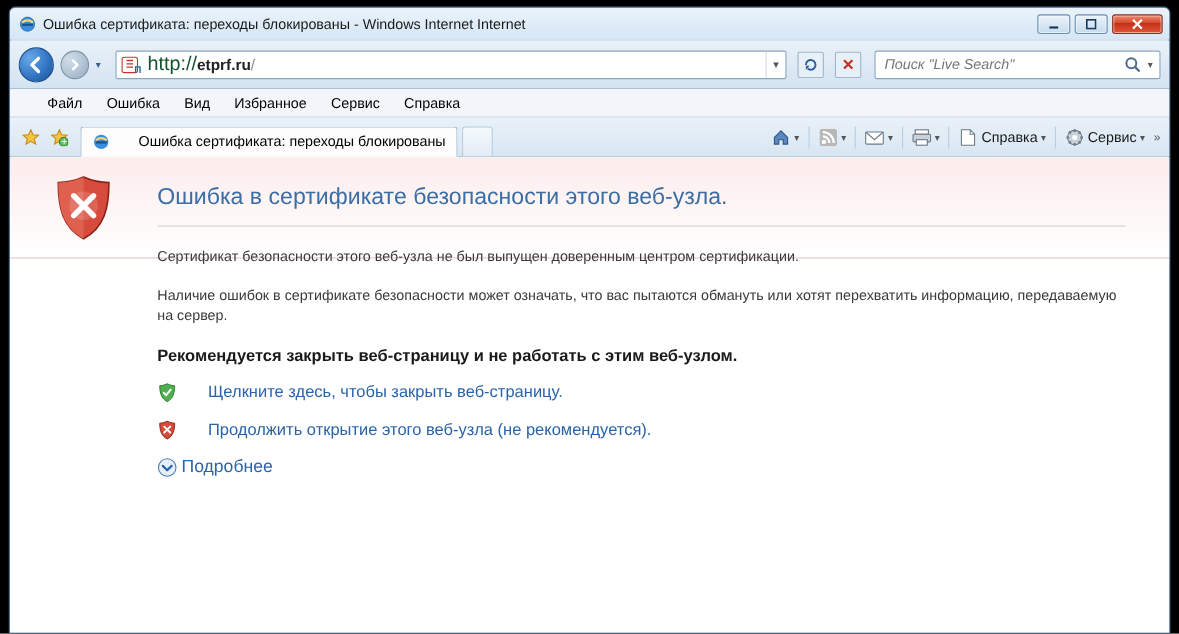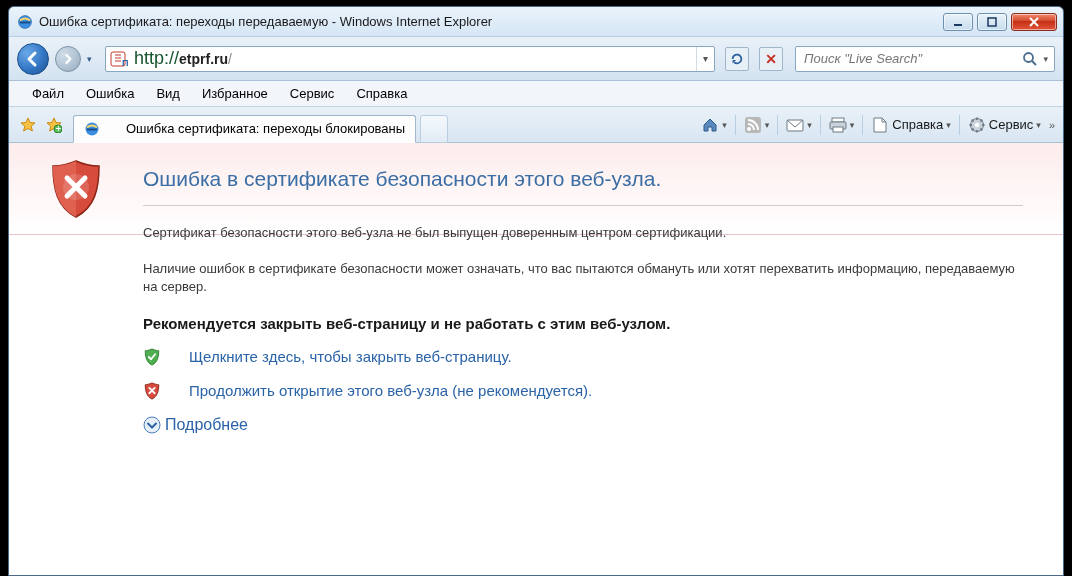--- a/index.html
+++ b/index.html
@@ -114,21 +114,21 @@
     background:transparent;
   }
   .searchbox .mag { width:18px; color:#4a6c8e; }
   .searchbox .sdrop { font-size:9px; color:#555; margin-left:4px;}
   
   .menubar {
     height:26px;
     background:#f2f6fa;
     border-bottom:1px solid #c3d2e0;
     display:flex; align-items:center;
-    padding-left:13px; gap:2px;
+    padding-left:24px; gap:2px;
   }
   .menu-item { padding:3px 10px; cursor:default; }
   
   .cmdbar {
     height:36px;
     background: linear-gradient(#e9f1f8, #d8e6f2);
     border-bottom:1px solid #a9c0d7;
     display:flex; align-items:center;
     padding:0 8px;
   }
@@ -236,21 +236,21 @@
 
 <div class="outer">
 
   <div class="titlebar">
     <svg class="ie-icon-small" viewBox="0 0 32 32">
       <circle cx="16" cy="16" r="13" fill="#3a8edf"></circle>
       <path d="M6 13 Q16 5 26 13" stroke="#fbd36b" stroke-width="4" fill="none"></path>
       <circle cx="16" cy="16" r="13" fill="none" stroke="#1b4f8c" stroke-width="1"></circle>
       <rect x="6" y="15" width="20" height="4" fill="#1b4f8c"></rect>
     </svg>
-    <span class="title-text">Ошибка сертификата: переходы передаваемую - Windows Internet Explorer</span>
+    <span class="title-text">Ошибка сертификата: переходы блокированы - Windows Internet Internet</span>
     <div class="win-controls">
       <div class="win-btn win-min">
         <svg width="10" height="10" viewBox="0 0 10 10">
             <rect x="1" y="7" width="8" height="2" fill="#1a3a60"></rect>
           </svg>
       </div>
       <div class="win-btn win-max">
         <svg width="10" height="10" viewBox="0 0 10 10">
             <rect x="1" y="1" width="8" height="8" fill="none" stroke="#1a3a60" stroke-width="1.5"></rect>
           </svg>

